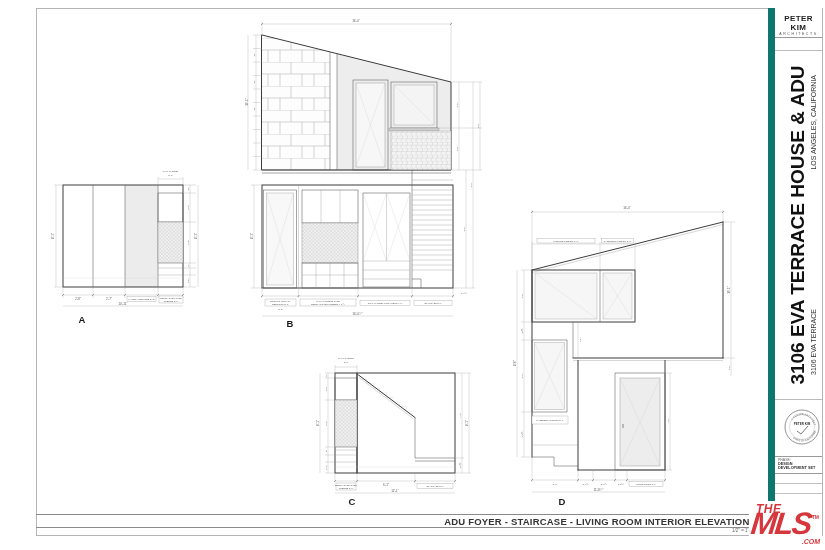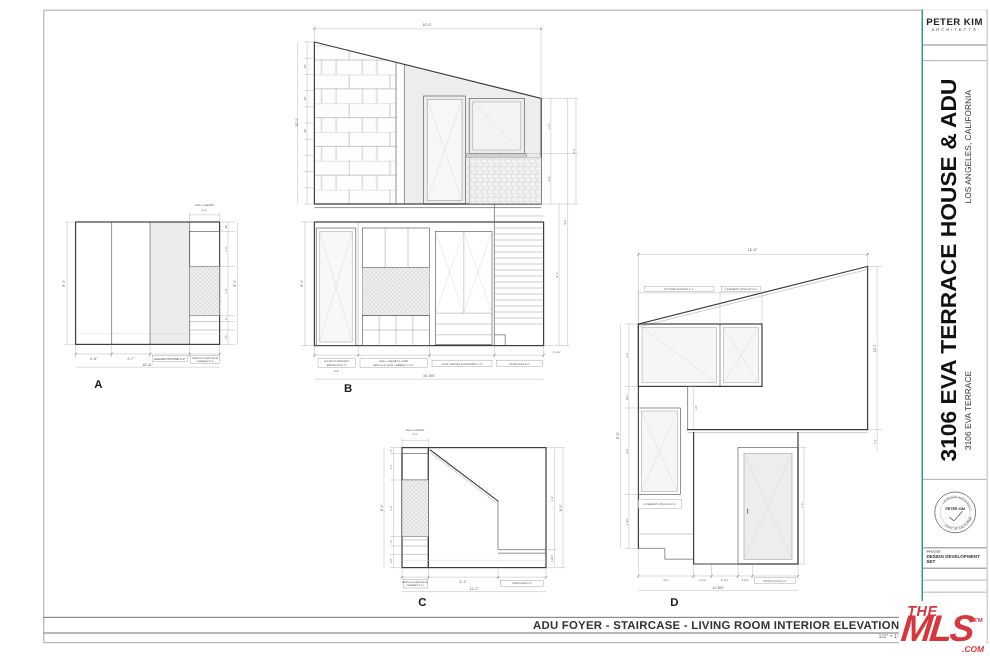--- a/index.html
+++ b/index.html
@@ -13,21 +13,21 @@
   .o3{stroke:#8a8a8a;stroke-width:.35;fill:none}
   .fn{stroke:#cccccc;stroke-width:.3;fill:none}
   .dm{stroke:#9a9a9a;stroke-width:.3;fill:none}
   .tk{stroke:#555;stroke-width:.5;fill:none}
   text.dt{font-family:"Liberation Sans",sans-serif;fill:#555;font-size:3px;text-anchor:middle}
   text.dt2{font-family:"Liberation Sans",sans-serif;fill:#555;font-size:2.2px;text-anchor:middle}
   text.lb{font-family:"Liberation Sans",sans-serif;fill:#444;font-size:2.3px;text-anchor:middle}
   text.el{font-family:"Liberation Sans",sans-serif;font-size:9.5px;font-weight:bold;fill:#1a1a1a;text-anchor:middle}
   .bx{fill:#fff;stroke:#888;stroke-width:.3}
   
-  .titleblock{position:absolute;left:768px;top:8px;width:54px;height:526px;border-left:1px solid #0f766e;box-sizing:border-box;background:#fff;}
+  .titleblock{position:absolute;left:768px;top:8px;width:54px;height:526px;border-left:7px solid #0f766e;box-sizing:border-box;background:#fff;}
   .tb-sec1{height:30px;border-bottom:1px solid #9a9a9a;text-align:center;padding-top:6px;box-sizing:border-box;}
   .tb-name{font-size:8px;font-weight:bold;letter-spacing:.4px;color:#222;}
   .tb-sub{font-size:3.5px;letter-spacing:1.6px;color:#555;}
   .tb-sec2{height:12px;border-bottom:1px solid #bbb;}
   .tb-title{position:relative;height:348px;border-bottom:1px solid #bbb;overflow:hidden;}
   .tb-rot{position:absolute;left:-146px;top:147px;width:346px;height:54px;transform:rotate(-90deg);display:flex;flex-direction:column;justify-content:center;align-items:center;}
   .tb-proj{font-size:19px;font-weight:bold;color:#111;white-space:nowrap;transform:scaleY(.95);}
   .tb-small{width:300px;display:flex;justify-content:space-between;font-size:7px;color:#333;margin-top:1px;}
   .tb-stamp{height:56px;border-bottom:1px solid #9a9a9a;}
   .tb-phase{height:17px;border-bottom:1px solid #9a9a9a;padding:1px 3px;box-sizing:border-box;}

